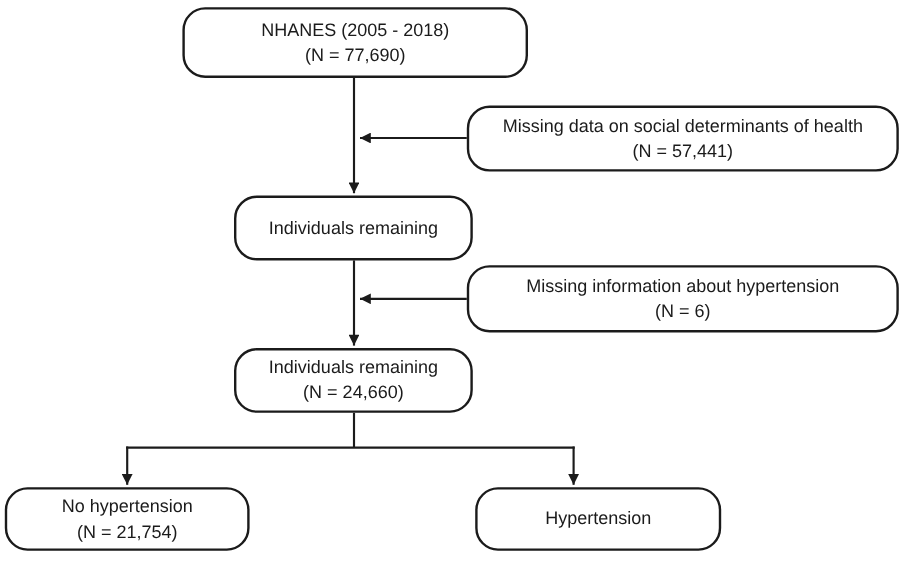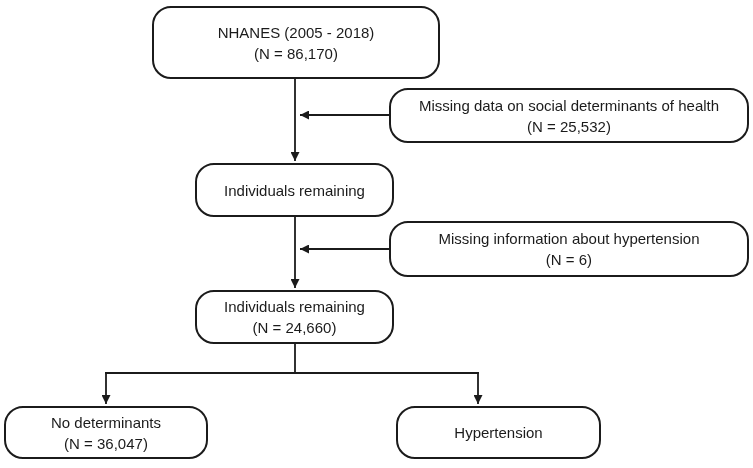--- a/index.html
+++ b/index.html
@@ -35,21 +35,21 @@
     align-items: center;
     justify-content: center;
     text-align: center;
     font-size: 15px;
     line-height: 21px;
     z-index: 2;
   }
   .node .line { white-space: nowrap; }
 
   
-  #node-nhanes      { left: 152px; top: 6px;   width: 288px; height: 73px; }
+  #node-nhanes      { left: 152px; top: 6px;   width: 288px; height: 59px; }
   #node-excl1       { left: 389px; top: 88px;  width: 360px; height: 55px; text-align: center; }
   #node-remaining1  { left: 195px; top: 163px; width: 199px; height: 54px; }
   #node-excl2       { left: 389px; top: 221px; width: 360px; height: 56px; }
   #node-remaining2  { left: 195px; top: 290px; width: 199px; height: 54px; }
   #node-nohtn       { left: 4px;   top: 406px; width: 204px; height: 53px; }
   #node-htn         { left: 396px; top: 406px; width: 205px; height: 53px; }
 </style>
 </head>
 <body>
 
@@ -68,44 +68,44 @@
     <line x1="389" y1="249" x2="300" y2="249" stroke="#1b1b1b" stroke-width="1.8" marker-end="url(#arrow)"></line>
 
     <line x1="295" y1="344" x2="295" y2="373" stroke="#1b1b1b" stroke-width="1.8"></line>
     <line x1="105.1" y1="373" x2="478.9" y2="373" stroke="#1b1b1b" stroke-width="1.8"></line>
     <line x1="106" y1="372.1" x2="106" y2="404" stroke="#1b1b1b" stroke-width="1.8" marker-end="url(#arrow)"></line>
     <line x1="478" y1="372.1" x2="478" y2="404" stroke="#1b1b1b" stroke-width="1.8" marker-end="url(#arrow)"></line>
   </svg>
 
   <div class="node" id="node-nhanes">
     <div class="line">NHANES (2005 - 2018)</div>
-    <div class="line">(N = 86,170)</div>
+    <div class="line">(N = 77,690)</div>
   </div>
 
   <div class="node" id="node-excl1">
     <div class="line">Missing data on social determinants of health</div>
-    <div class="line">(N = 25,532)</div>
+    <div class="line">(N = 57,441)</div>
   </div>
 
   <div class="node" id="node-remaining1">
     <div class="line">Individuals remaining</div>
   </div>
 
   <div class="node" id="node-excl2">
     <div class="line">Missing information about hypertension</div>
     <div class="line">(N = 6)</div>
   </div>
 
   <div class="node" id="node-remaining2">
     <div class="line">Individuals remaining</div>
     <div class="line">(N = 24,660)</div>
   </div>
 
   <div class="node" id="node-nohtn">
-    <div class="line">No determinants</div>
-    <div class="line">(N = 36,047)</div>
+    <div class="line">No hypertension</div>
+    <div class="line">(N = 21,754)</div>
   </div>
 
   <div class="node" id="node-htn">
     <div class="line">Hypertension</div>
   </div>
 
 </div>
 
 </body></html>

